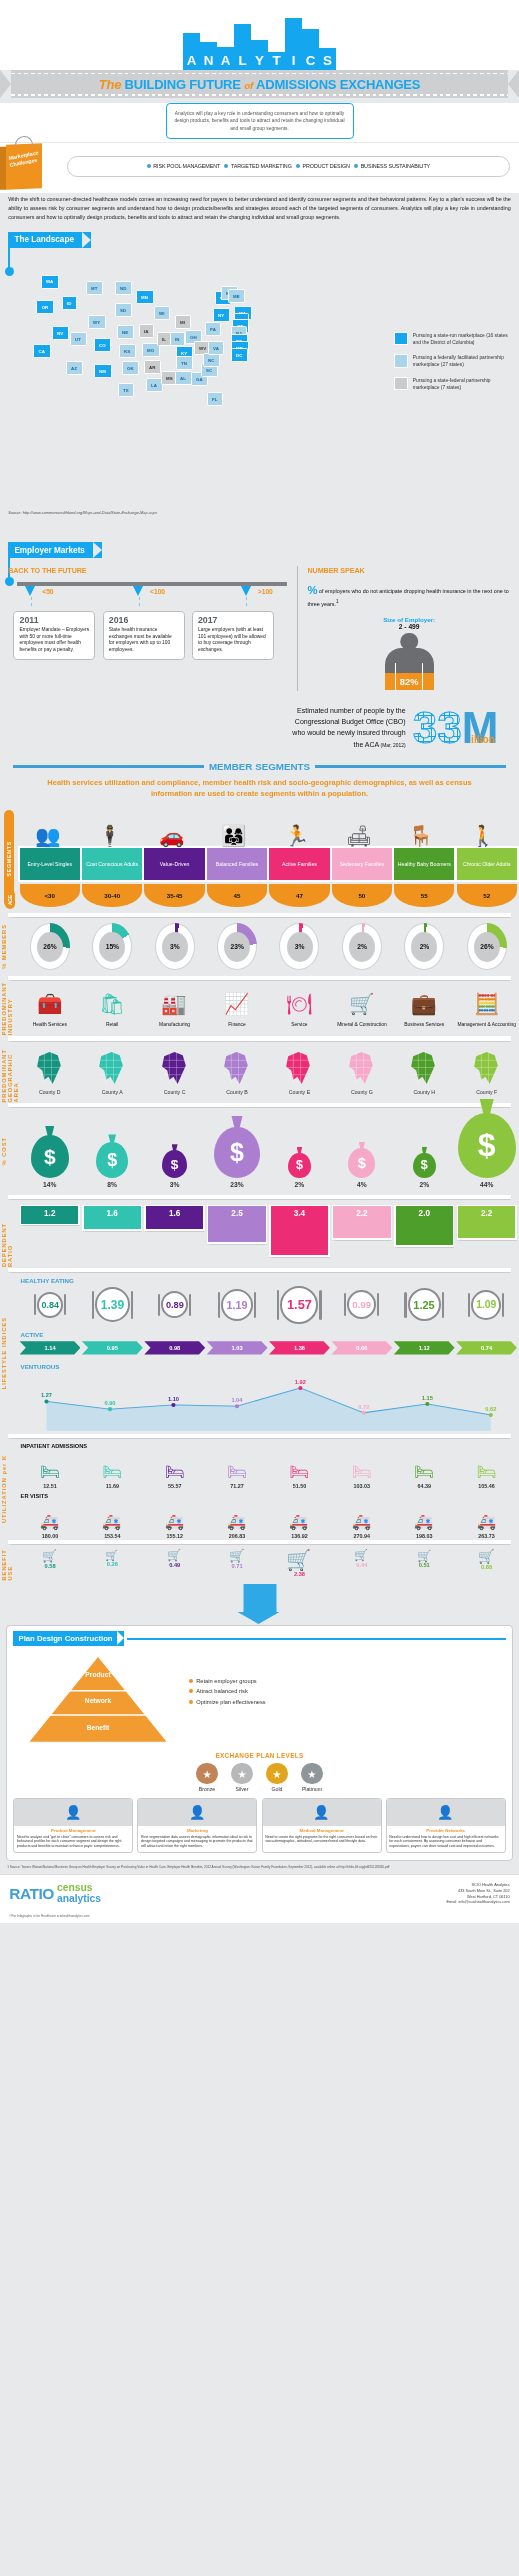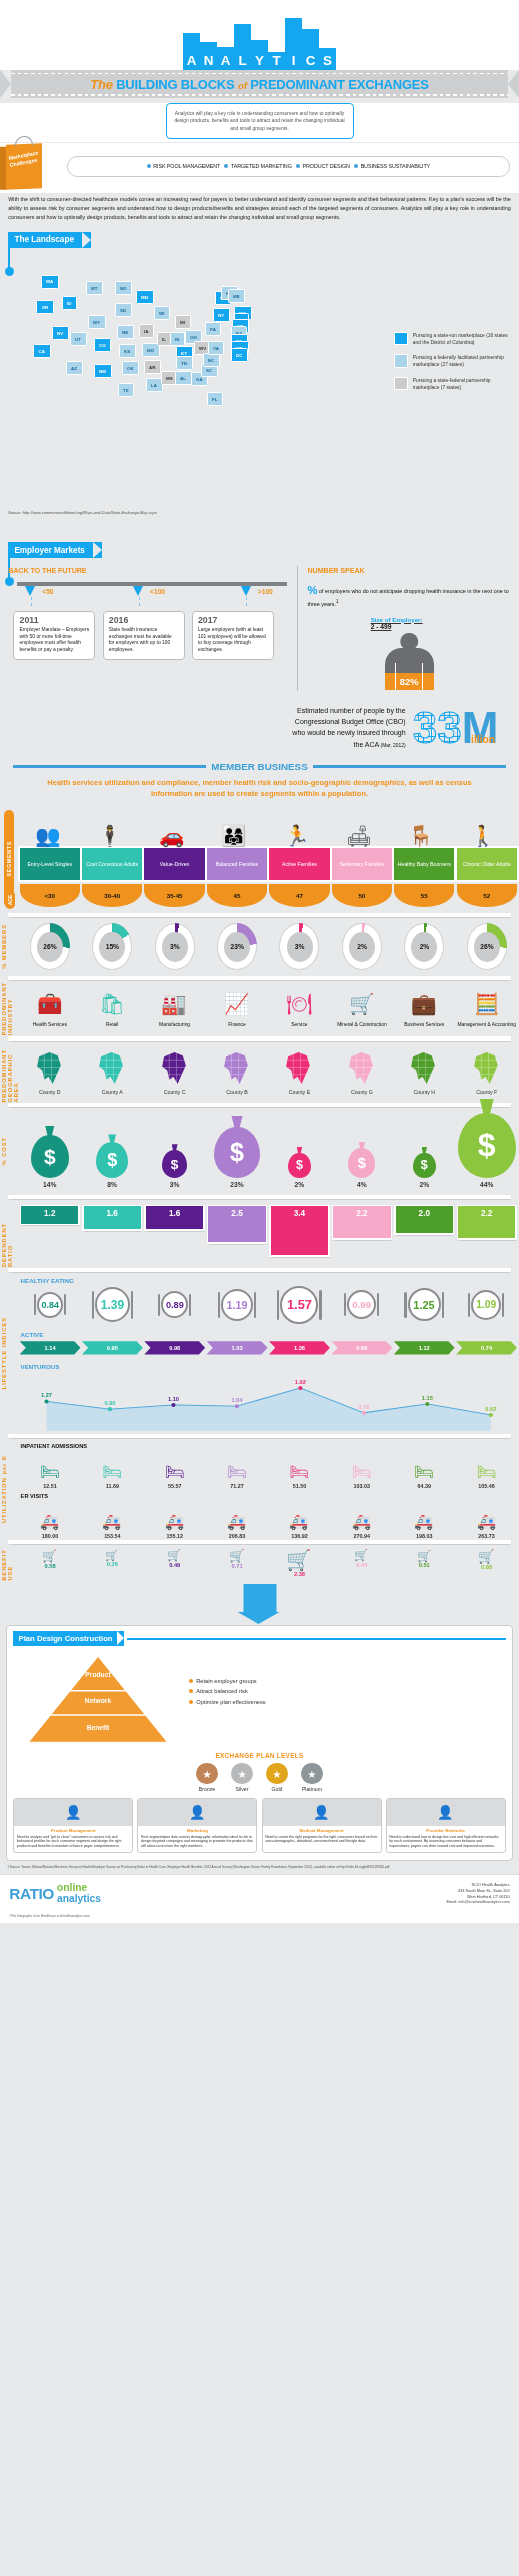--- a/index.html
+++ b/index.html
@@ -100,21 +100,21 @@
   .tl-lbl{ position:absolute; top:5.2px; color:#f0931e; font-weight:700; font-size:6.7px;}
   .tl-dash{ position:absolute; top:14.4px; width:0; border-left:1px dashed #7ec8ef; height:9.3px;}
   .cards{ display:flex; gap:7.2px; margin:13.4px 0 0 5.2px;}
   .card{ width:82px; border:0.5px solid #b9bbbc; border-radius:4.6px; background:#fff; padding:4.1px 5.2px 5.2px;}
   .card .yr{ font-size:8.8px; font-weight:700; color:#5b5e61; line-height:1.1;}
   .card .tx{ font-size:4.9px; line-height:1.35; margin-top:1px; color:#222;}
 
   .pct-line{ font-size:5.4px; line-height:1.5; color:#111;}
   .pct-line .big{ color:#14a7f0; font-size:11.3px; font-weight:700; vertical-align:-1.5px;}
   .people{ display:flex; gap:5.2px; margin-top:7.2px; justify-content:space-around;}
-  .person{ text-align:left; width:77px;text-decoration:underline;}
+  .person{ text-align:center; width:77px;}
   .person .soe{ color:#14a7f0; font-size:6.2px; font-weight:700;}
   .person .sz{ font-size:6.7px; font-weight:700; color:#111; margin-bottom:3.1px;}
   .fig{ position:relative; height:58px; width:49px; margin:0 auto;}
   .fig .head{ position:absolute; left:50%; transform:translateX(-50%); top:0; width:17.5px;height:17.5px;
     border-radius:50%; background:#6b6d70;}
   .fig .torso{ position:absolute; left:0; top:15.5px; width:49px; height:42px;
     border-radius:16.5px 16.5px 0 0; background:#6b6d70; overflow:hidden;}
   .fig .fill{ position:absolute; left:0; bottom:0; width:100%; background:#f0931e;}
   .fig .fillv{ position:absolute; left:50%; transform:translateX(-50%); bottom:3.1px; color:#fff;
     font-size:9.3px; font-weight:700;}
@@ -298,23 +298,23 @@
           <span>S</span>
         </div>
       </div>
 
     <div style="background:#e7e9ea;padding:0 0 1px;">
       <div class="ribbon">
         <div class="dashline top"></div>
           <div class="dashline bot"></div>
         <div class="ribbon-title">
           <span class="the">The</span>
-          <span class="blue">BUILDING BLOCKS</span>
+          <span class="blue">BUILDING FUTURE</span>
           <span class="of">of</span>
-          <span class="blue">PREDOMINANT EXCHANGES</span>
+          <span class="blue">ADMISSIONS EXCHANGES</span>
         </div>
       </div>
       <div style="background:#fff;padding-bottom:3.1px;">
         <div class="intro-box">Analytics will play a key role in understanding consumers and how to optimally design products, benefits and tools to attract and retain the changing individual and small group segments.</div>
       </div>
     </div>
 
     <div class="challenge-row">
       <div class="bag">
         <div class="fold"></div>
@@ -495,21 +495,21 @@
           <div class="mLetter">M</div>
           <div class="illion">illion</div>
         </div>
       </div>
     </div>
   </div>
 
   <div>
     <div class="ms-title">
       <div class="rule"></div>
-      <div class="t">MEMBER BUSINESS</div>
+      <div class="t">MEMBER SEGMENTS</div>
       <div class="rule"></div>
     </div>
     <div class="ms-sub">Health services utilization and compliance, member health risk and socio-geographic demographics, as well as census information are used to create segments within a population.</div>
 
     <div class="grid-sec" style="position:relative;min-height:103px;">
       <div class="vpill">
           <span>SEGMENTS</span>
         </div>
       <div class="silhouettes" id="silHost">
           <div class="sil">👥</div>
@@ -797,21 +797,21 @@
           <div class="dep">
             <div class="fillbox" style="background: rgb(171, 126, 208); height: 36px;">2.5</div>
           </div>
           <div class="dep">
             <div class="fillbox" style="background: rgb(236, 45, 118); height: 49px;">3.4</div>
           </div>
           <div class="dep">
             <div class="fillbox" style="background: rgb(246, 168, 200); height: 32px;">2.2</div>
           </div>
           <div class="dep">
-            <div class="fillbox" style="background: rgb(78, 158, 43); height: 27px;">2.0</div>
+            <div class="fillbox" style="background: rgb(78, 158, 43); height: 39px;">2.0</div>
           </div>
           <div class="dep">
             <div class="fillbox" style="background: rgb(140, 198, 63); height: 32px;">2.2</div>
           </div>
         </div>
     </div>
 
     <div class="hr-white"></div>
 
     <div class="grid-sec">
@@ -1106,21 +1106,21 @@
         </div>
       </div>
   </div>
 
   <div class="footnote">1 Source: Towers Watson/National Business Group on Health Employer Survey on Purchasing Value in Health Care. Employer Health Benefits, 2012 Annual Survey (Washington: Kaiser Family Foundation, September 2012), available online at http://ehbs.kff.org/pdf/2012/8345.pdf</div>
 
   <div class="footer">
     <div class="logo">
       <div class="sc">RATIO</div>
       <div class="hw">
-        <div class="h">online</div>
+        <div class="h">census</div>
         <div class="a">analytics</div>
       </div>
     </div>
     <div class="faddr" id="addrHost">
         <div>SCIO Health Analytics</div>
         <div>433 South Main St., Suite 202</div>
         <div>West Hartford, CT 06110</div>
         <div>Email: info@sciohealthanalytics.com</div>
       </div>
   </div>

